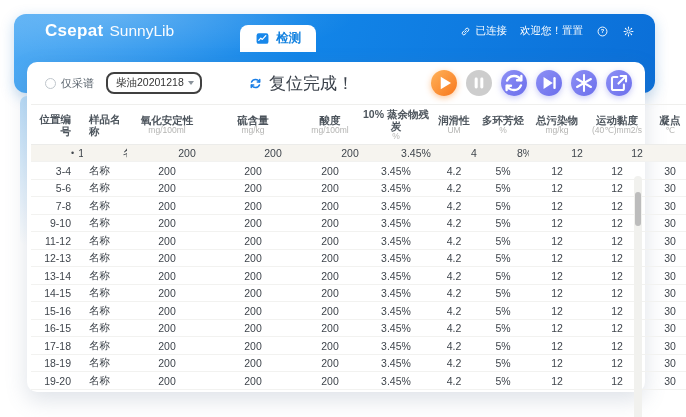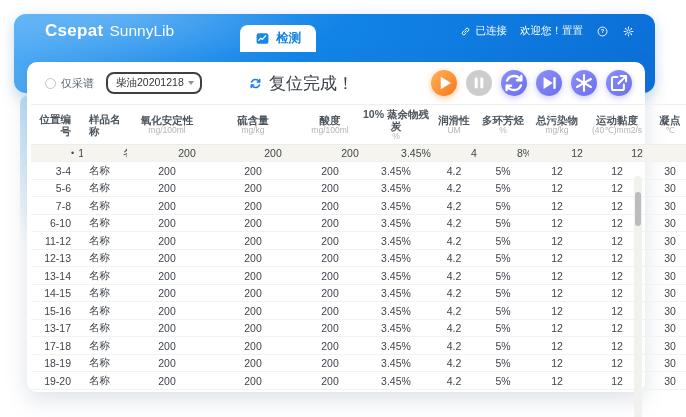--- a/index.html
+++ b/index.html
@@ -312,21 +312,21 @@
               <td class="c3">200</td>
               <td class="c4">200</td>
               <td class="c5">3.45%</td>
               <td class="c6">4.2</td>
               <td class="c7">5%</td>
               <td class="c8">12</td>
               <td class="c9">12</td>
               <td class="c10">30</td>
             </tr>
             <tr>
-              <td class="c0">6-10</td>
+              <td class="c0">9-10</td>
               <td class="c1">名称</td>
               <td class="c2">200</td>
               <td class="c3">200</td>
               <td class="c4">200</td>
               <td class="c5">3.45%</td>
               <td class="c6">4.2</td>
               <td class="c7">5%</td>
               <td class="c8">12</td>
               <td class="c9">12</td>
               <td class="c10">30</td>
@@ -390,21 +390,21 @@
               <td class="c3">200</td>
               <td class="c4">200</td>
               <td class="c5">3.45%</td>
               <td class="c6">4.2</td>
               <td class="c7">5%</td>
               <td class="c8">12</td>
               <td class="c9">12</td>
               <td class="c10">30</td>
             </tr>
             <tr>
-              <td class="c0">13-17</td>
+              <td class="c0">16-15</td>
               <td class="c1">名称</td>
               <td class="c2">200</td>
               <td class="c3">200</td>
               <td class="c4">200</td>
               <td class="c5">3.45%</td>
               <td class="c6">4.2</td>
               <td class="c7">5%</td>
               <td class="c8">12</td>
               <td class="c9">12</td>
               <td class="c10">30</td>

